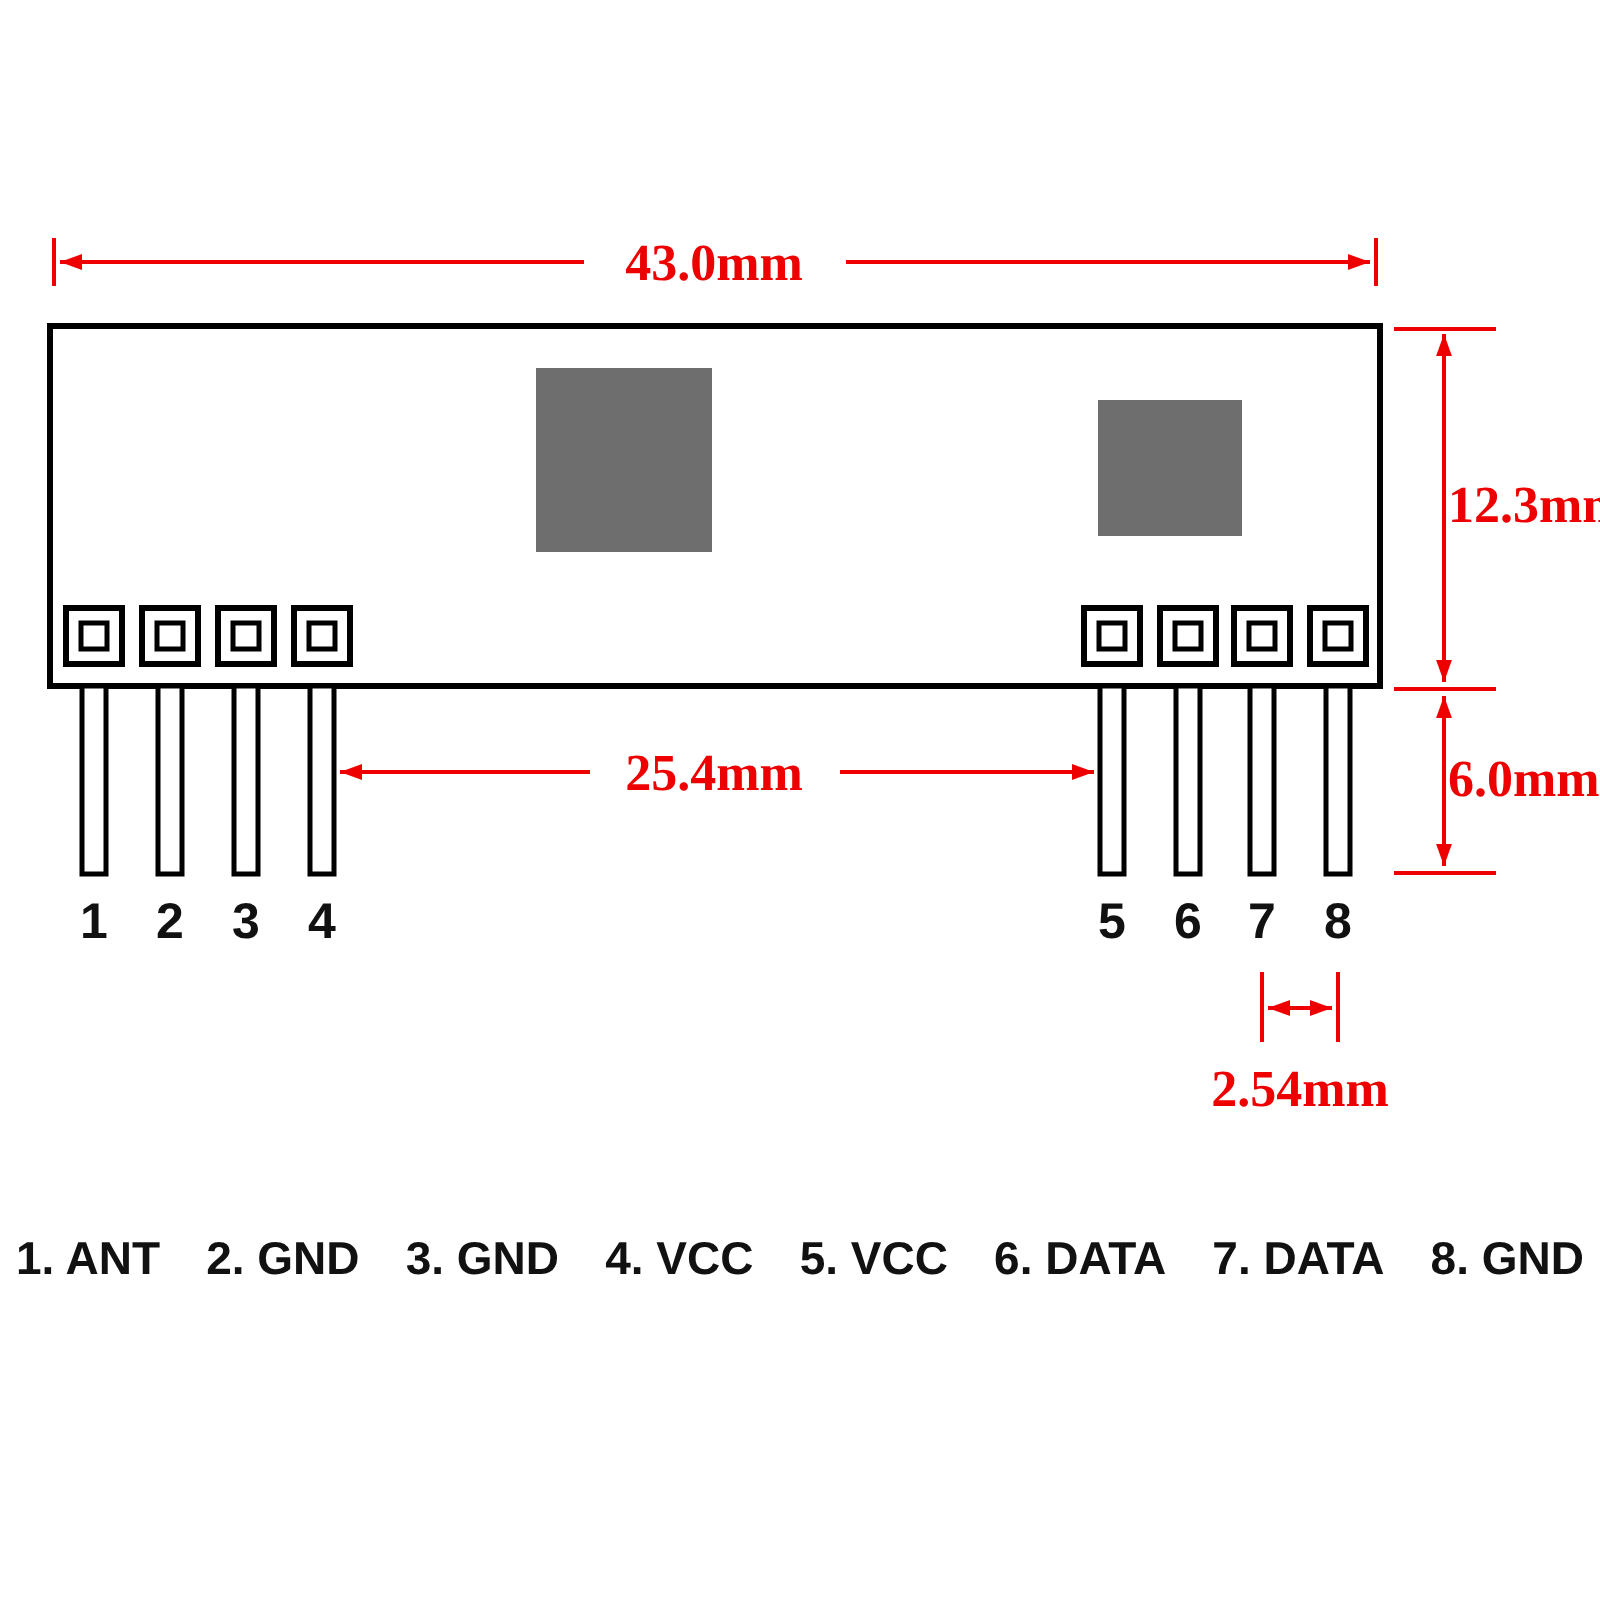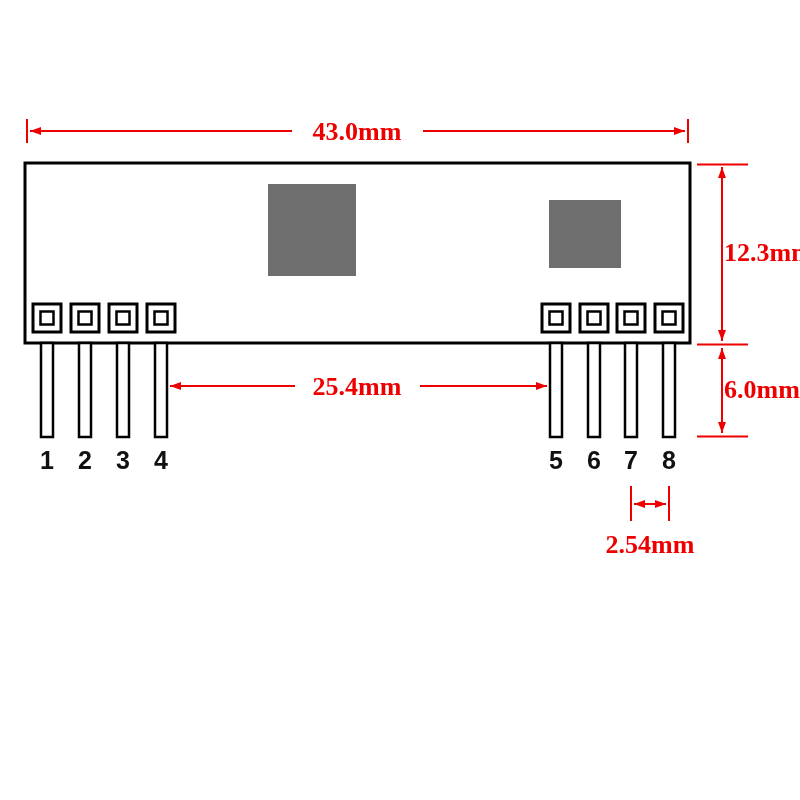--- a/index.html
+++ b/index.html
@@ -114,14 +114,24 @@
     </g>
 
     <g>
       <line class="dim" x1="631" y1="486" x2="631" y2="521"></line>
       <line class="dim" x1="669" y1="486" x2="669" y2="521"></line>
       <line class="dim" x1="634" y1="504" x2="666" y2="504" marker-start="url(#arr)" marker-end="url(#arr)"></line>
       <text class="dim-label" x="650" y="553" text-anchor="middle">2.54mm</text>
     </g>
   </svg>
 
+  <div class="legend">
+    <span>1. ANT</span>
+    <span>2. GND</span>
+    <span>3. GND</span>
+    <span>4. VCC</span>
+    <span>5. VCC</span>
+    <span>6. DATA</span>
+    <span>7. DATA</span>
+    <span>8. GND</span>
+  </div>
 
 </div>
 
 </body></html>

